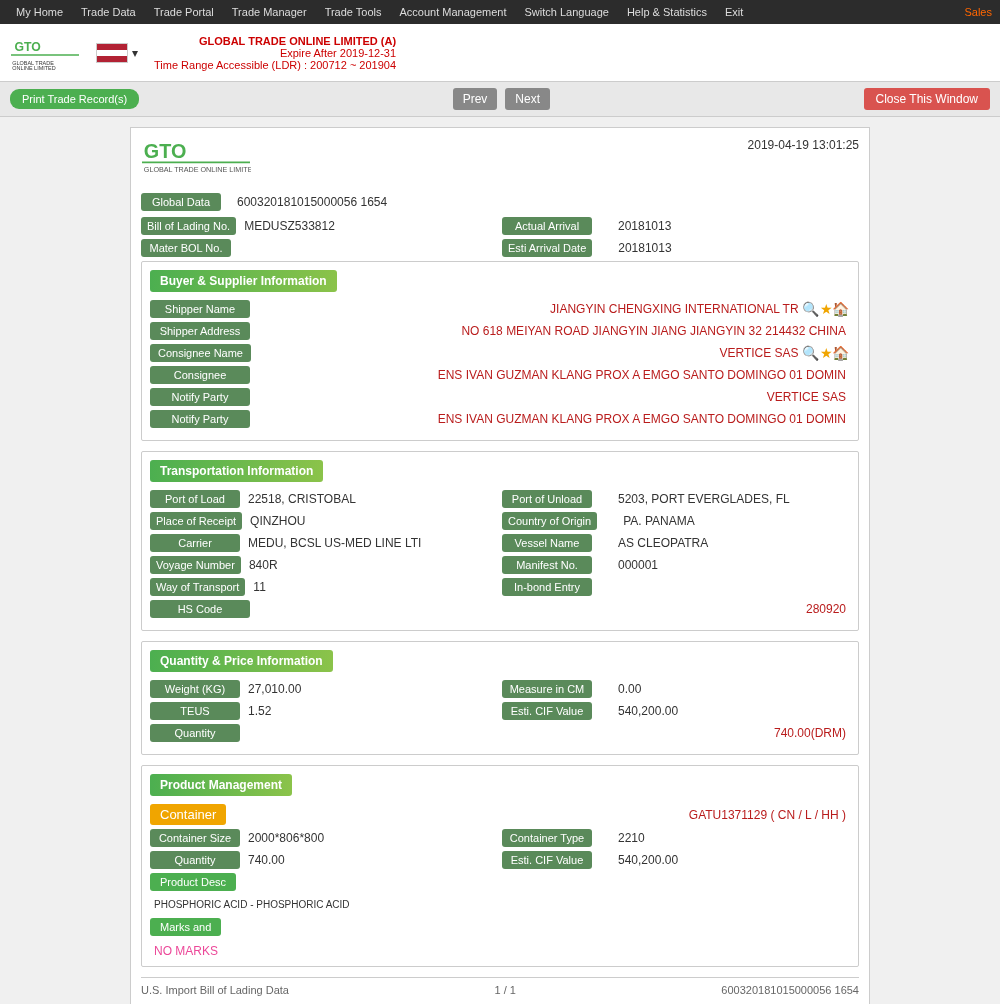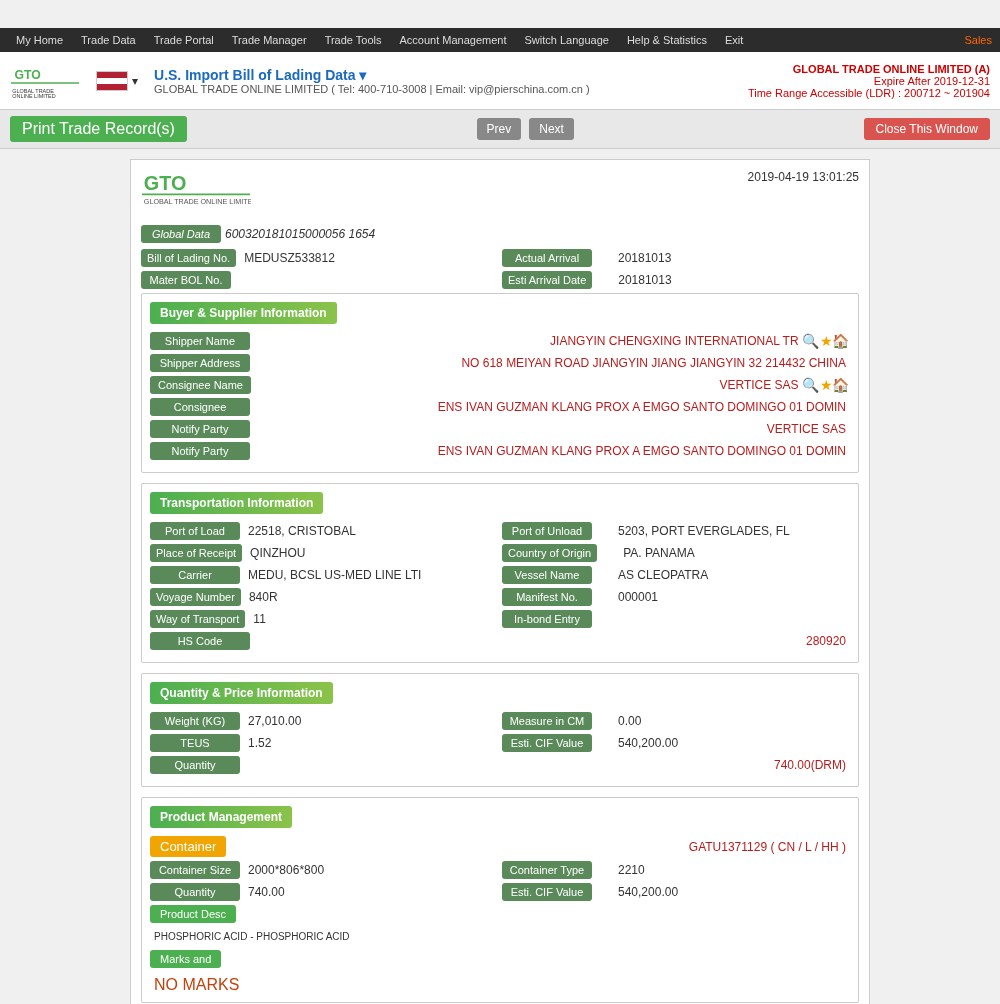--- a/index.html
+++ b/index.html
@@ -1,56 +1,56 @@
 <!DOCTYPE html>
 <html><head>
   <meta charset="utf-8">
   <style>
     * { box-sizing: border-box; margin: 0; padding: 0; }
     body { font-family: Arial, sans-serif; font-size: 12px; background: #f0f0f0; color: #333; }
 
     
-    .top-nav { background: #2c2c2c; color: #ddd; display: flex; align-items: center; justify-content: space-between; padding: 0 8px; height: 24px; font-size: 11px; margin-top: 28px; }
+    .top-nav { background: #2c2c2c; color: #ddd; display: flex; align-items: center; justify-content: space-between; padding: 0 8px; height: 24px; font-size: 11px; }
     .top-nav-left { display: flex; gap: 2px; }
     .nav-item { padding: 2px 8px; cursor: pointer; color: #ddd; }
     .nav-item-sales { color: #ff6600; margin-left: 8px; }
 
     
     .header { background: #fff; display: flex; align-items: center; padding: 6px 10px; border-bottom: 1px solid #ccc; height: 58px; }
     .logo-area { display: flex; align-items: center; margin-right: 16px; }
     .logo { width: 70px; height: 40px; background: #fff; display: flex; align-items: center; justify-content: center; }
     .logo-svg { width: 68px; height: 38px; }
     .flag-area { display: flex; align-items: center; margin-right: 16px; }
     .flag { width: 32px; height: 20px; background: linear-gradient(to bottom, #B22234 33%, #fff 33%, #fff 66%, #B22234 66%); border: 1px solid #ccc; margin-right: 4px; }
     .header-title-area { flex: 1; }
     .header-title { font-size: 14px; font-weight: bold; color: #1a6bbf; }
     .header-contact { font-size: 11px; color: #555; }
     .header-right { text-align: right; font-size: 11px; color: #c00; }
     .header-right .company-name { font-weight: bold; color: #c00; }
 
     
     .toolbar { background: #e8e8e8; padding: 6px 10px; display: flex; align-items: center; gap: 8px; border-bottom: 1px solid #ccc; }
-    .btn-green { background: #4caf50; color: #fff; border: none; padding: 4px 12px; border-radius: 3px; cursor: pointer; font-size: 16px; }
+    .btn-green { background: #4caf50; color: #fff; border: none; padding: 4px 12px; border-radius: 9px; cursor: pointer; font-size: 11px; }
     .btn-gray { background: #888; color: #fff; border: none; padding: 4px 10px; border-radius: 3px; cursor: pointer; font-size: 12px; }
     .btn-red { background: #d9534f; color: #fff; border: none; padding: 4px 12px; border-radius: 3px; cursor: pointer; font-size: 12px; }
 
     
     .main-content { padding: 10px; background: #f0f0f0; min-height: 800px; }
     .record-card { background: #fff; border: 1px solid #ccc; margin: 0 auto; max-width: 740px; padding: 10px; }
 
     
     .card-header { display: flex; justify-content: space-between; align-items: flex-start; margin-bottom: 10px; }
     .card-logo { width: 100px; height: 45px; }
     .card-datetime { font-size: 12px; color: #333; text-align: right; }
 
     
     .field-row { display: flex; align-items: center; margin-bottom: 4px; }
     .field-label { background: #5a8a5a; color: #fff; padding: 3px 8px; border-radius: 3px; font-size: 11px; white-space: nowrap; min-width: 100px; text-align: center; }
     .field-value { flex: 1; font-size: 12px; color: #b91c1c; padding: 2px 4px; text-align: right; }
-    .global-data-row { display: flex; align-items: flex-end; margin-bottom: 6px; gap: 0; font-style: italic; }
+    .global-data-row { display: flex; align-items: flex-end; margin-bottom: 6px; gap: 12px; }
     .global-data-label { background: #5a8a5a; color: #fff; padding: 3px 8px; border-radius: 3px; font-size: 11px; min-width: 80px; text-align: center; }
     .global-data-value { font-size: 12px; color: #333; padding: 2px 4px; }
 
     
     .section-header { background: linear-gradient(to right, #4caf50, #8bc34a); color: #fff; padding: 4px 10px; border-radius: 3px; font-size: 12px; font-weight: bold; margin-bottom: 8px; display: inline-block; }
     .section-box { border: 1px solid #ccc; padding: 8px; margin-bottom: 10px; border-radius: 2px; }
 
     
     .icon-search { font-size: 14px; color: #666; cursor: pointer; }
     .icon-star { font-size: 14px; color: #f0a500; cursor: pointer; }
@@ -101,24 +101,20 @@
         <line x1="0" y1="28" x2="100" y2="28" stroke="#4caf50" stroke-width="2"></line>
         <text x="2" y="42" font-size="8" fill="#333">GLOBAL TRADE</text>
         <text x="2" y="50" font-size="8" fill="#333">ONLINE LIMITED</text>
       </svg>
     </div>
   </div>
   <div class="flag-area">
     <div class="flag"></div>
     <span style="color:#333; font-size:12px;">▾</span>
   </div>
-  <div class="header-title-area">
-    <div class="header-title">U.S. Import Bill of Lading Data  ▾</div>
-    <div class="header-contact">GLOBAL TRADE ONLINE LIMITED ( Tel: 400-710-3008 | Email: vip@pierschina.com.cn )</div>
-  </div>
   <div class="header-right">
     <div class="company-name">GLOBAL TRADE ONLINE LIMITED (A)</div>
     <div>Expire After 2019-12-31</div>
     <div>Time Range Accessible (LDR) : 200712 ~ 201904</div>
   </div>
 </div>
 
 <div class="toolbar">
   <button class="btn-green">Print Trade Record(s)</button>
   <div class="spacer"></div>
@@ -356,21 +352,21 @@
       
       <div style="margin-bottom:4px;">
         <span class="product-desc-label">Product Desc</span>
       </div>
       <div style="font-size:10px; color:#333; margin-bottom:8px; padding-left:4px;">PHOSPHORIC ACID - PHOSPHORIC ACID</div>
 
       
       <div style="margin-bottom:4px;">
         <span class="marks-label">Marks and</span>
       </div>
-      <div style="font-size:16px; color:#c2410c; padding-left:4px;">NO MARKS</div>
+      <div style="font-size:12px; color:#ec4899; padding-left:4px;">NO MARKS</div>
     </div>
 
     <div class="card-footer">
       <span>U.S. Import Bill of Lading Data</span>
       <span>1 / 1</span>
       <span>600320181015000056 1654</span>
     </div>
 
   </div>
 </div>

